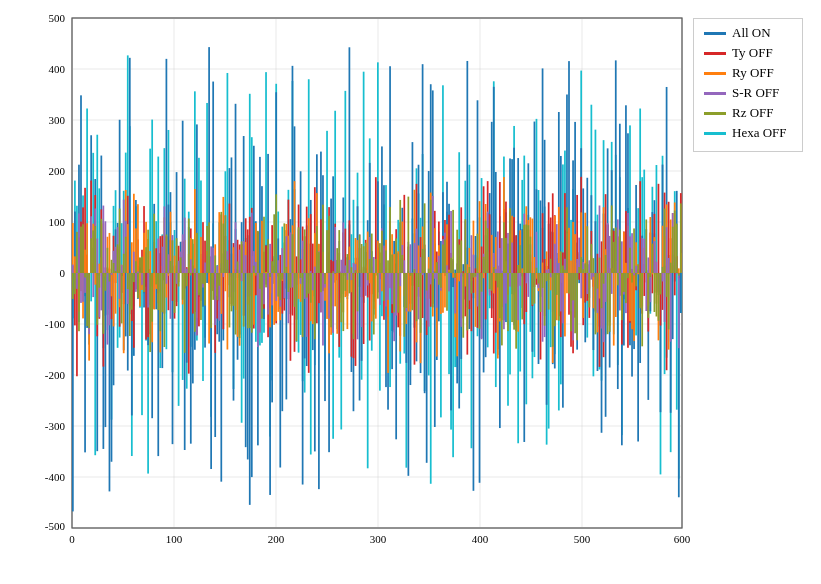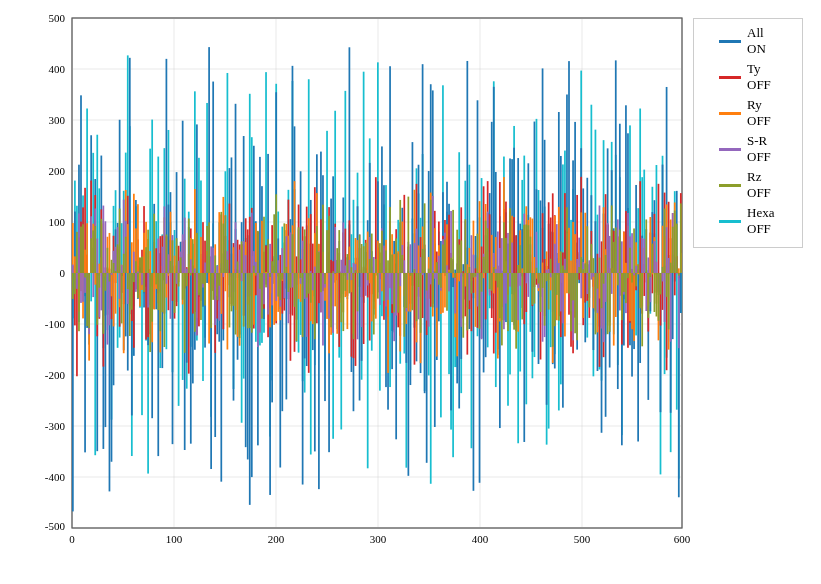--- a/index.html
+++ b/index.html
@@ -22,21 +22,21 @@
       width: 821px;
       height: 584px;
     }
     .legend-area {
       position: absolute;
       top: 18px;
       right: 18px;
       width: 110px;
       background: #ffffff;
       border: 1px solid #cccccc;
-      padding: 6px 25px;
+      padding: 6px 10px;
       font-family: 'Times New Roman', serif;
       font-size: 13px;
     }
     .legend-item {
       display: flex;
       align-items: center;
       margin-bottom: 4px;
     }
     .legend-line {
       width: 22px;

